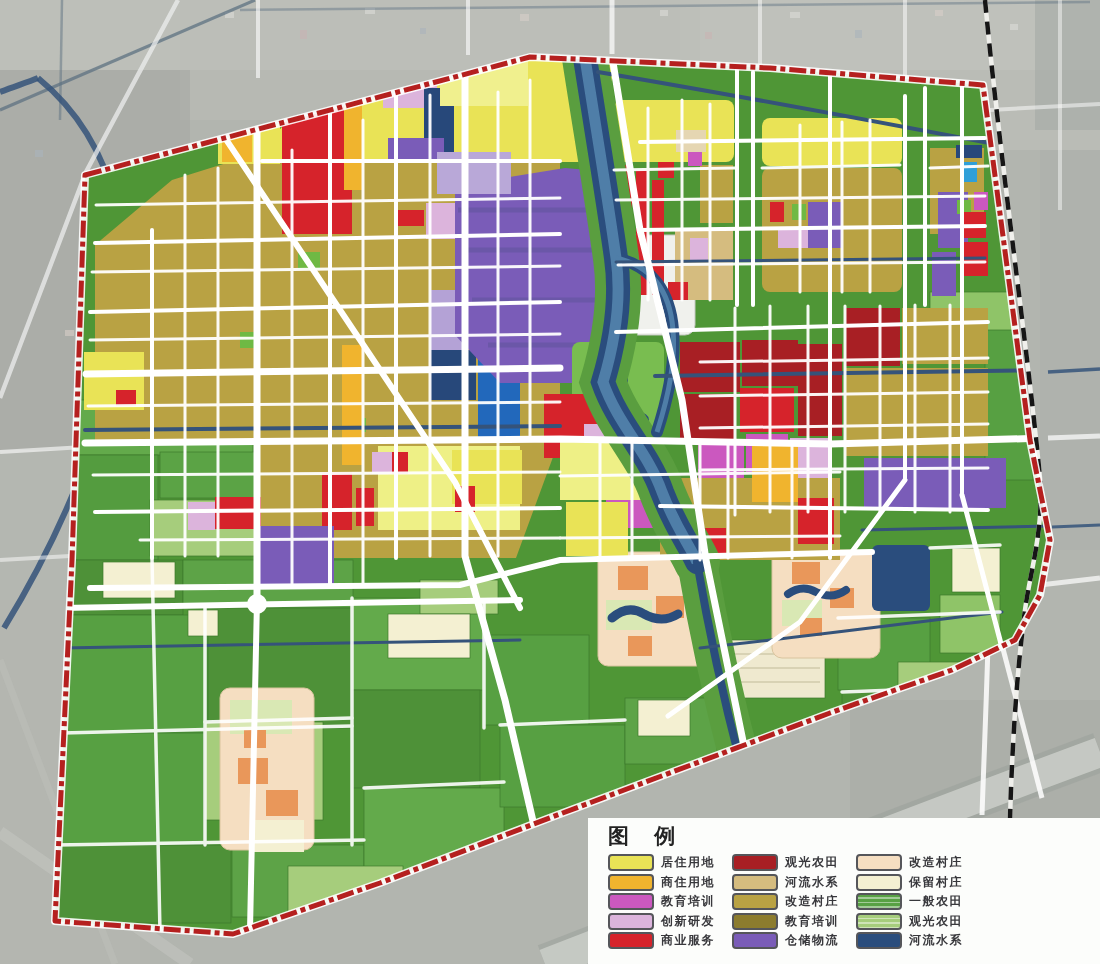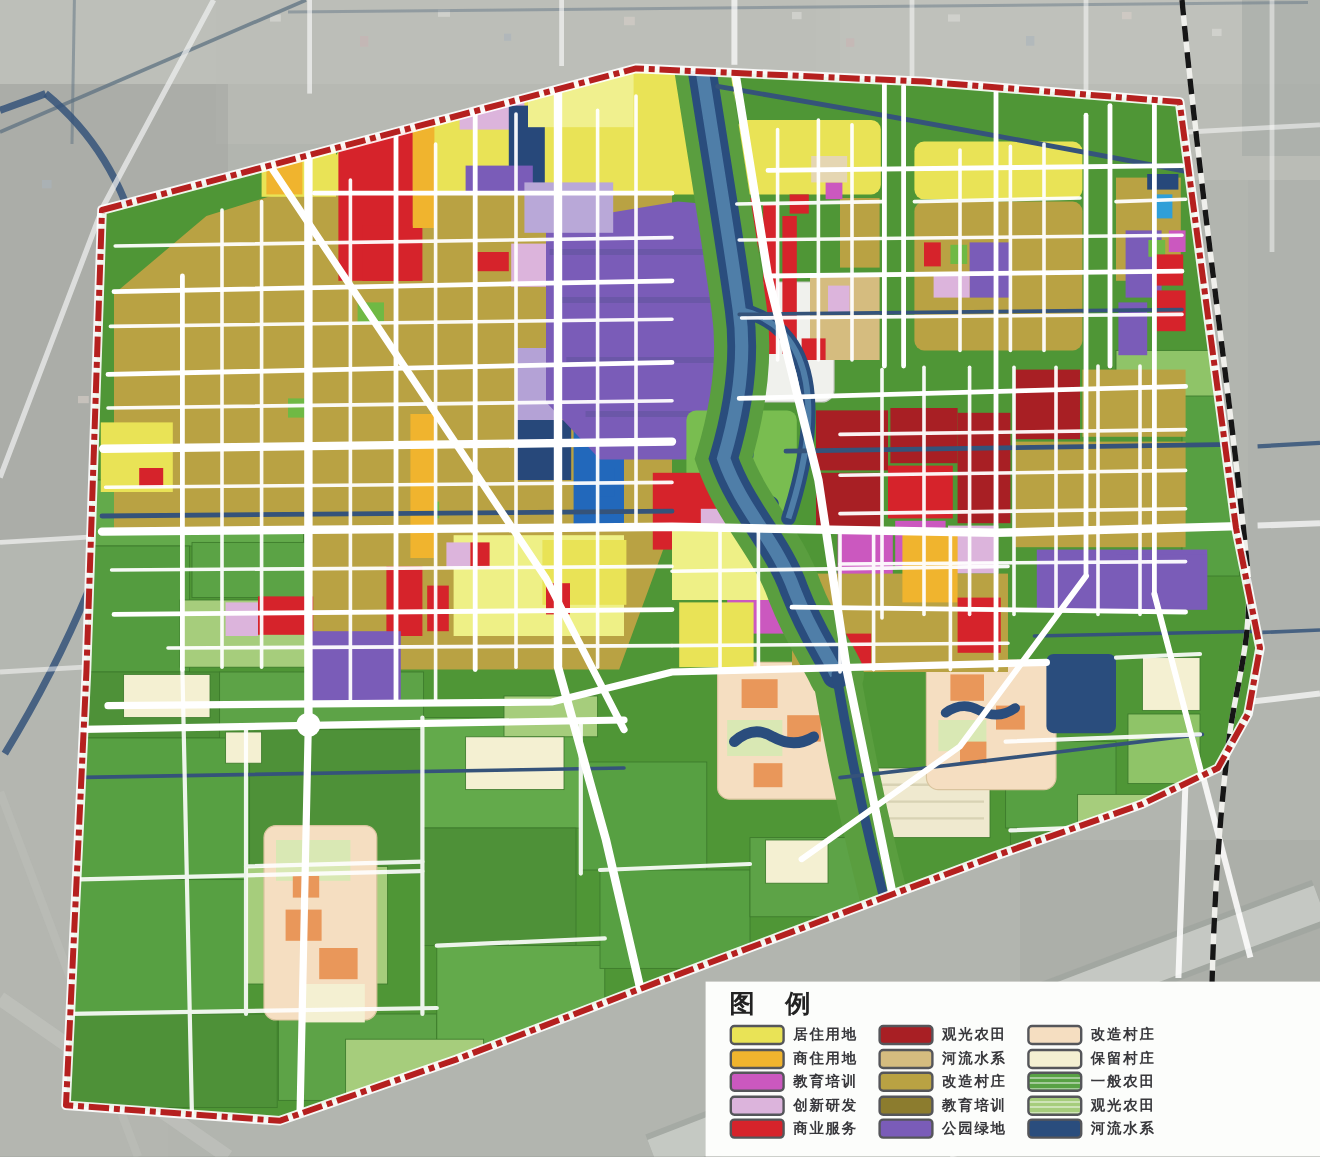--- a/index.html
+++ b/index.html
@@ -481,21 +481,21 @@
           <div class="legend-item">
             <div class="legend-swatch" style="background-color: rgb(185, 162, 67);"></div>
             <div class="legend-label">改造村庄</div>
           </div>
           <div class="legend-item">
             <div class="legend-swatch" style="background-color: rgb(140, 124, 46);"></div>
             <div class="legend-label">教育培训</div>
           </div>
           <div class="legend-item">
             <div class="legend-swatch" style="background-color: rgb(122, 92, 184);"></div>
-            <div class="legend-label">公园绿地</div>
+            <div class="legend-label">仓储物流</div>
           </div>
         </div>
         <div class="legend-col">
           <div class="legend-item">
             <div class="legend-swatch" style="background-color: rgb(245, 222, 193);"></div>
             <div class="legend-label">改造村庄</div>
           </div>
           <div class="legend-item">
             <div class="legend-swatch" style="background-color: rgb(244, 240, 210);"></div>
             <div class="legend-label">保留村庄</div>

